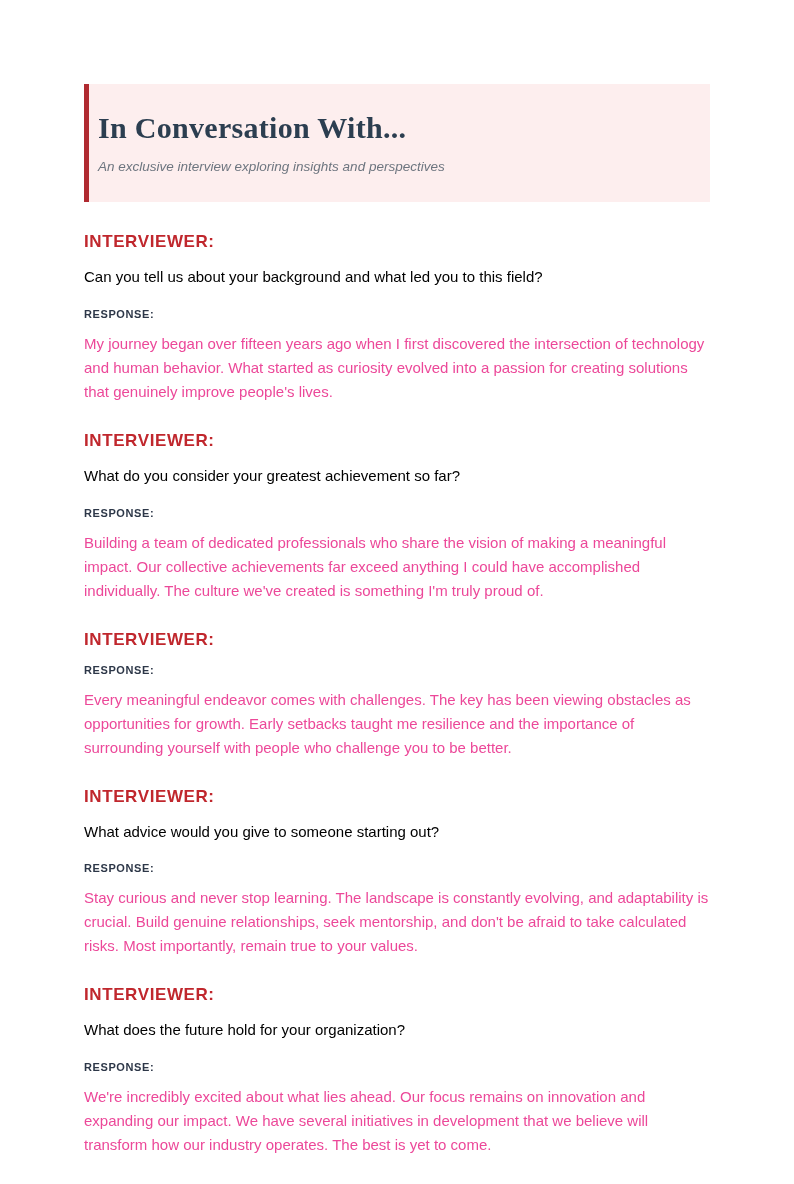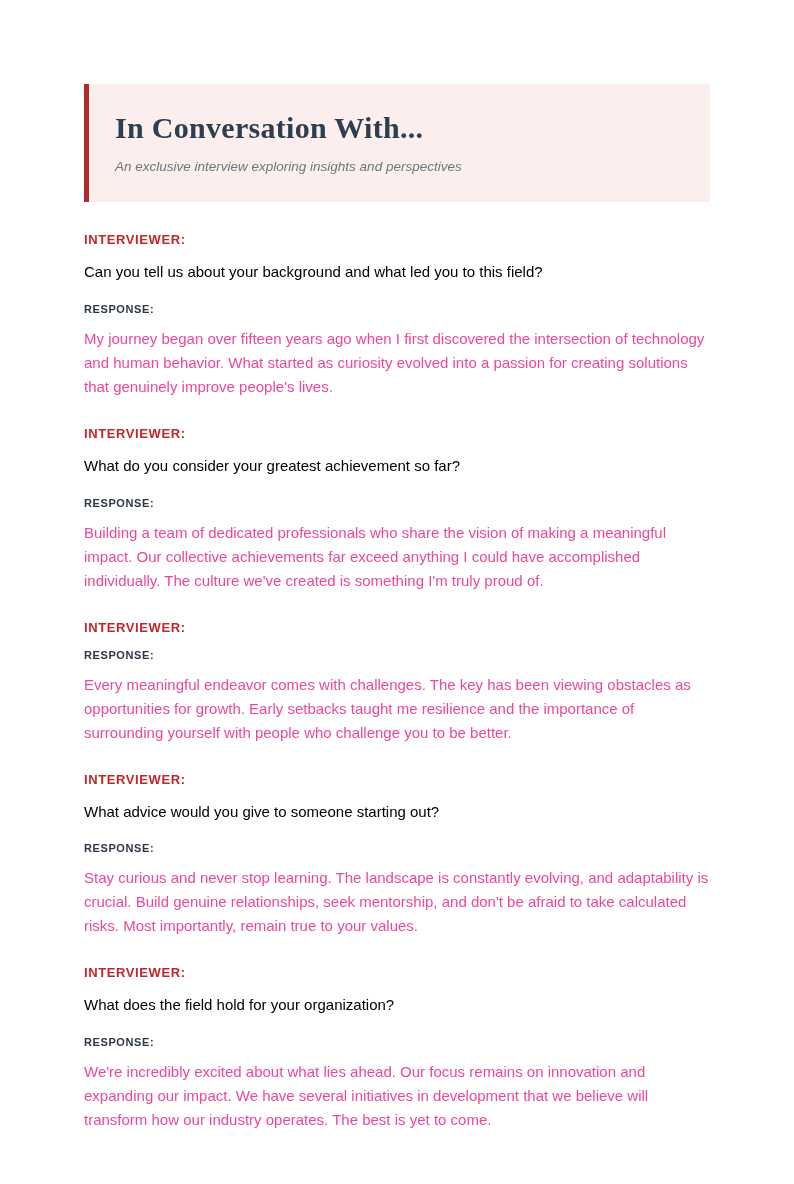--- a/index.html
+++ b/index.html
@@ -11,42 +11,42 @@
     width: 794px;
     min-height: 1184px;
     margin: 0 auto;
   }
   .page {
     padding: 84px 84px 60px 84px;
   }
   .header-card {
     background: #fdeeee;
     border-left: 5px solid #b02a30;
-    padding: 27px 28px 28px 26px;
+    padding: 27px 28px 28px 9px;
     margin-bottom: 30px;
   }
   .header-title {
     font-family: "Liberation Serif", "DejaVu Serif", serif;
     font-weight: 700;
     font-size: 30px;
     letter-spacing: 0.3px;
     color: #2c3e50;
     margin-bottom: 14px;
   }
   .header-subtitle {
     font-style: italic;
     font-size: 13.5px;
     color: #6d757f;
   }
   .qa-block {
     margin-bottom: 27px;
   }
   .interviewer-label {
     color: #c0272d;
-    font-size: 13px;
+    font-size: 17px;
     font-weight: 700;
     letter-spacing: 0.6px;
     margin-bottom: 14px;
   }
   .question-text {
     color: #000000;
     font-size: 15px;
     font-weight: 400;
     line-height: 1.45;
     margin-bottom: 20px;
@@ -97,18 +97,18 @@
 
   <div class="qa-block">
     <div class="interviewer-label">INTERVIEWER:</div>
     <div class="question-text">What advice would you give to someone starting out?</div>
     <div class="response-label">RESPONSE:</div>
     <div class="answer-text">Stay curious and never stop learning. The landscape is constantly evolving, and adaptability is crucial. Build genuine relationships, seek mentorship, and don't be afraid to take calculated risks. Most importantly, remain true to your values.</div>
   </div>
 
   <div class="qa-block">
     <div class="interviewer-label">INTERVIEWER:</div>
-    <div class="question-text">What does the field hold for your organization?</div>
+    <div class="question-text">What does the future hold for your organization?</div>
     <div class="response-label">RESPONSE:</div>
     <div class="answer-text">We're incredibly excited about what lies ahead. Our focus remains on innovation and expanding our impact. We have several initiatives in development that we believe will transform how our industry operates. The best is yet to come.</div>
   </div>
 
 </div>
 
 </body></html>

